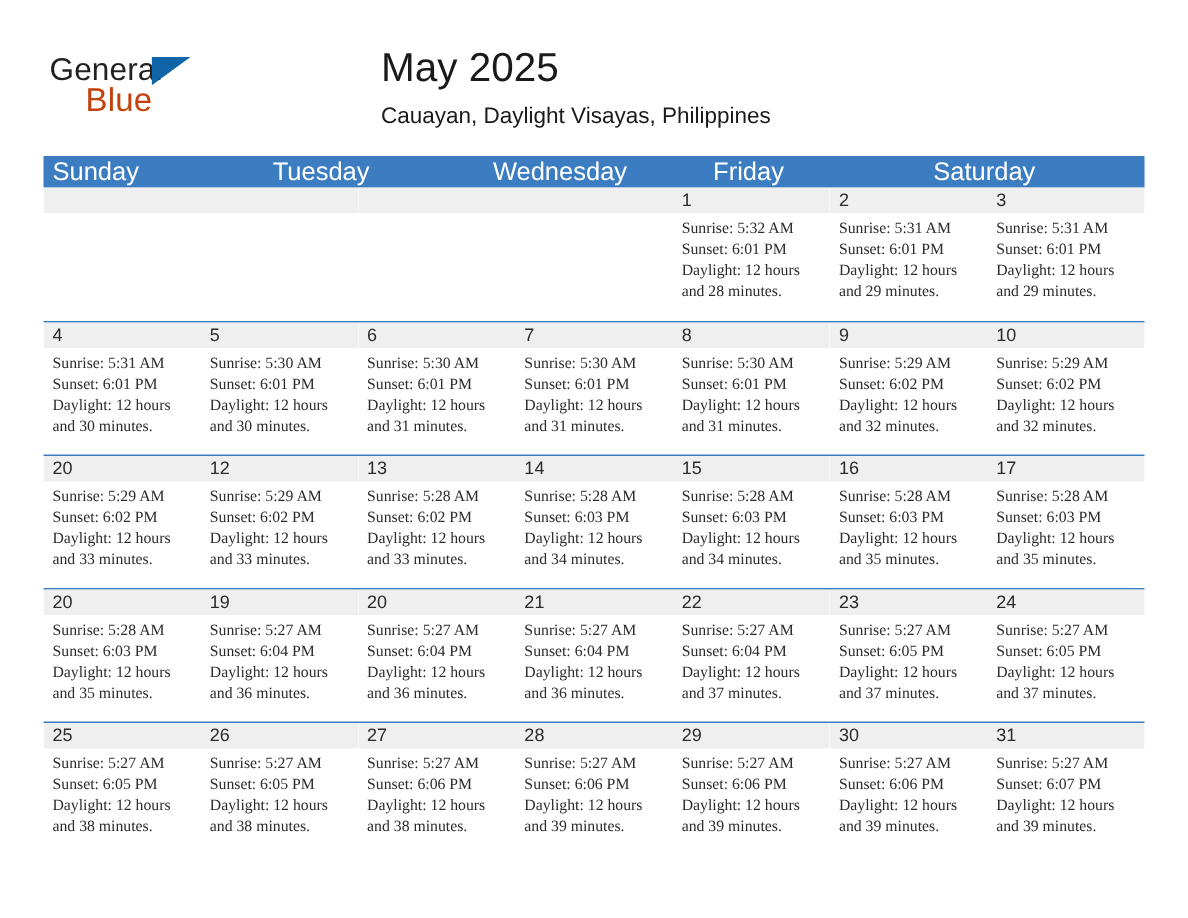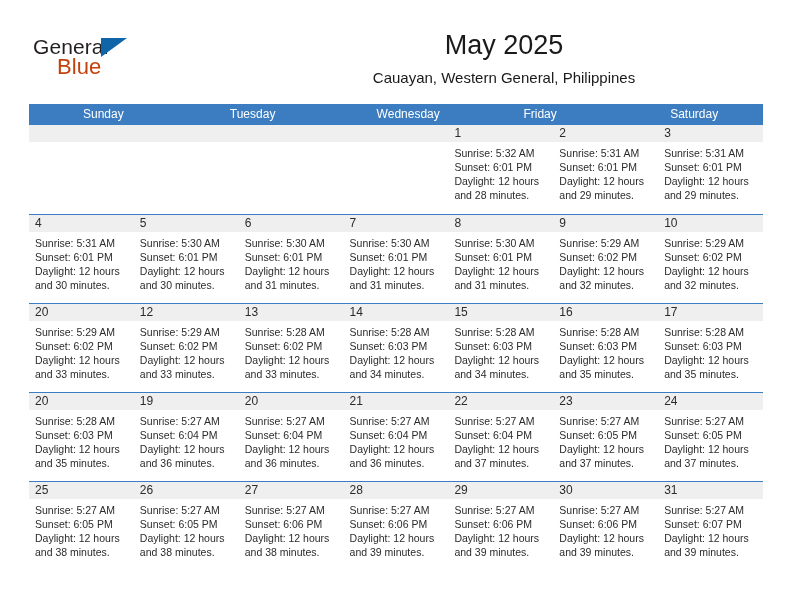--- a/index.html
+++ b/index.html
@@ -63,21 +63,21 @@
     height: 19px;
     background: #1064a8;
     clip-path: polygon(0 0, 100% 100%, 0 100%);
     transform: scaleY(-1);
   }
 
   .title-block {
     position: absolute;
     right: 38px;
     top: 30px;
-    text-align: center;
+    text-align: left;
     width: 500px;
   }
   .cal-title {
     font-size: 27px;
     font-weight: normal;
     color: #1a1a1a;
     line-height: 1.15;
     margin: 0;
   }
   .cal-subtitle {
@@ -95,27 +95,26 @@
     width: 734px;
   }
   .weekday-row {
     display: flex;
     background: #3b7dc0;
     height: 21px;
   }
   .weekday {
     flex: 1 1 0;
     color: #ffffff;
-    font-size: 12px;
+    font-size: 17px;
     line-height: 21px;
     padding-left: 6px;
     box-sizing: border-box;
     white-space: nowrap;
     overflow: hidden;
-    margin-left: 48px;
   }
 
   .week-row {
     display: flex;
     border-top: 1px solid #3b7dc0;
     height: 89px;
     box-sizing: border-box;
   }
   .week-row.first {
     border-top: none;
@@ -136,41 +135,42 @@
     line-height: 17px;
   }
   .day-cell.empty .day-head {
     background: #efefef;
   }
   .day-body {
     padding: 4px 6px 0 6px;
     font-size: 10.5px;
     line-height: 14px;
     color: #2b2b2b;
+    font-family: Liberation Serif, serif;
   }
   .day-body div {
     white-space: nowrap;
   }
 </style>
 </head>
 <body>
 
 <div class="page">
 
   <div class="masthead">
 
     <div class="logo">
       <span class="logo-general">General</span>
       <span class="logo-tri"></span>
       <span class="logo-blue">Blue</span>
     </div>
 
     <div class="title-block">
       <h1 class="cal-title">May 2025</h1>
-      <div class="cal-subtitle">Cauayan, Western General, Philippines</div>
+      <div class="cal-subtitle">Cauayan, Daylight Visayas, Philippines</div>
     </div>
 
   </div>
 
   <div class="calendar">
 
     <div class="weekday-row">
       <div class="weekday">Sunday</div>
       <div class="weekday">Tuesday</div>
       <div class="weekday">Wednesday</div>

